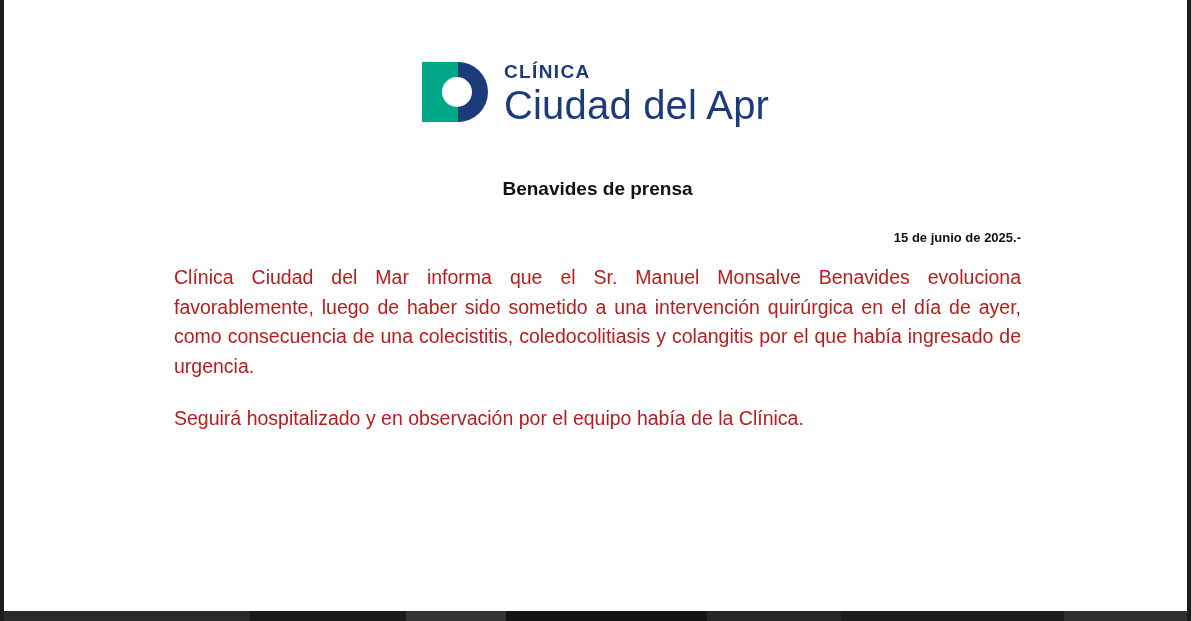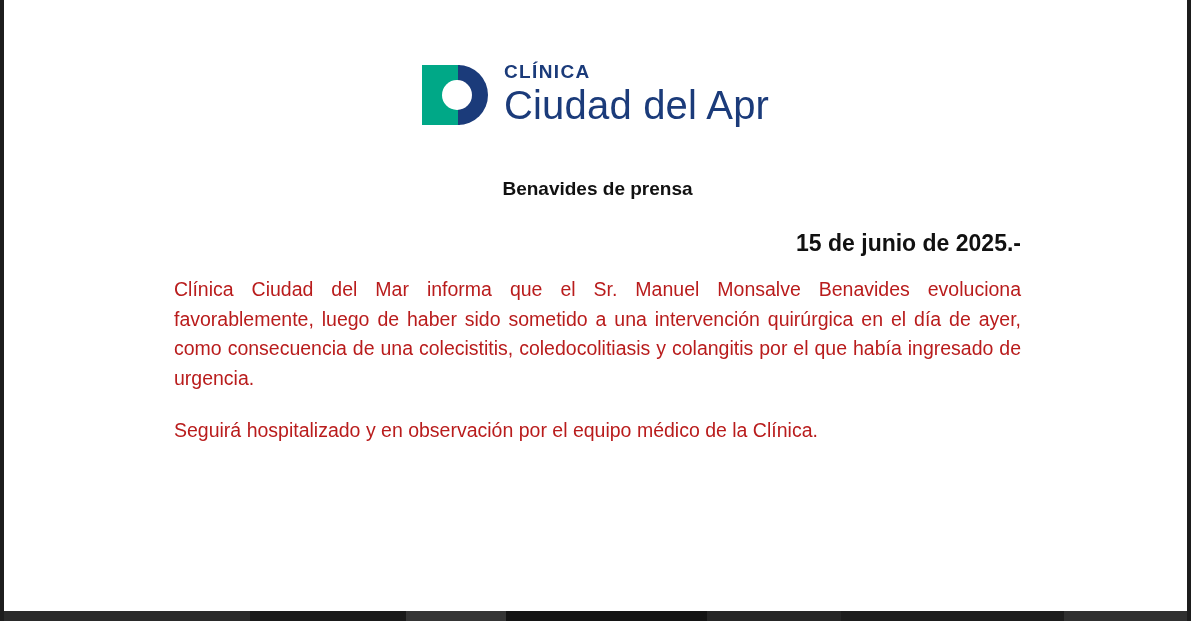--- a/index.html
+++ b/index.html
@@ -45,21 +45,21 @@
     position: absolute;
     left: 0;
     right: 0;
     top: 62px;
     display: flex;
     justify-content: center;
     align-items: center;
   }
   .logo {
     display: flex;
-    align-items: flex-end;
+    align-items: flex-start;
     gap: 14px;
   }
   .logo-mark {
     position: relative;
     width: 68px;
     height: 60px;
     flex: 0 0 auto;
   }
   .logo-mark .teal-block {
     position: absolute;
@@ -130,21 +130,21 @@
   }
   .doc-title {
     text-align: center;
     font-size: 19px;
     font-weight: bold;
     color: #111111;
     margin: 0 0 30px 0;
   }
   .doc-date {
     text-align: right;
-    font-size: 23px;
+    font-size: 13px;
     font-weight: bold;
     color: #111111;
     margin: 0 0 18px 0;
   }
   .doc-para {
     font-size: 19.5px;
     color: #b91c1c;
     line-height: 1.52;
     margin: 0 0 22px 0;
     text-align: justify;
@@ -187,21 +187,21 @@
           <span class="line1">CLÍNICA</span>
           <span class="line2">Ciudad del Apr</span>
         </div>
       </div>
     </div>
 
     <div class="doc">
       <h1 class="doc-title">Benavides de prensa</h1>
       <div class="doc-date">15 de junio de 2025.-</div>
       <p class="doc-para">Clínica Ciudad del Mar informa que el Sr. Manuel Monsalve Benavides evoluciona favorablemente, luego de haber sido sometido a una intervención quirúrgica en el día de ayer, como consecuencia de una colecistitis, coledocolitiasis y colangitis por el que había ingresado de urgencia.</p>
-      <p class="doc-para last">Seguirá hospitalizado y en observación por el equipo médico de la Clínica.</p>
+      <p class="doc-para last">Seguirá hospitalizado y en observación por el equipo había de la Clínica.</p>
     </div>
 
   </div>
 
   <div class="bottom-strip">
     <div class="seg" style="flex:2.2; background:#2a2a2a;"></div>
     <div class="seg" style="flex:1.4; background:#1a1a1a;"></div>
     <div class="seg" style="flex:0.9; background:#353535;"></div>
     <div class="seg" style="flex:1.8; background:#141414;"></div>
     <div class="seg" style="flex:1.2; background:#262626;"></div>

